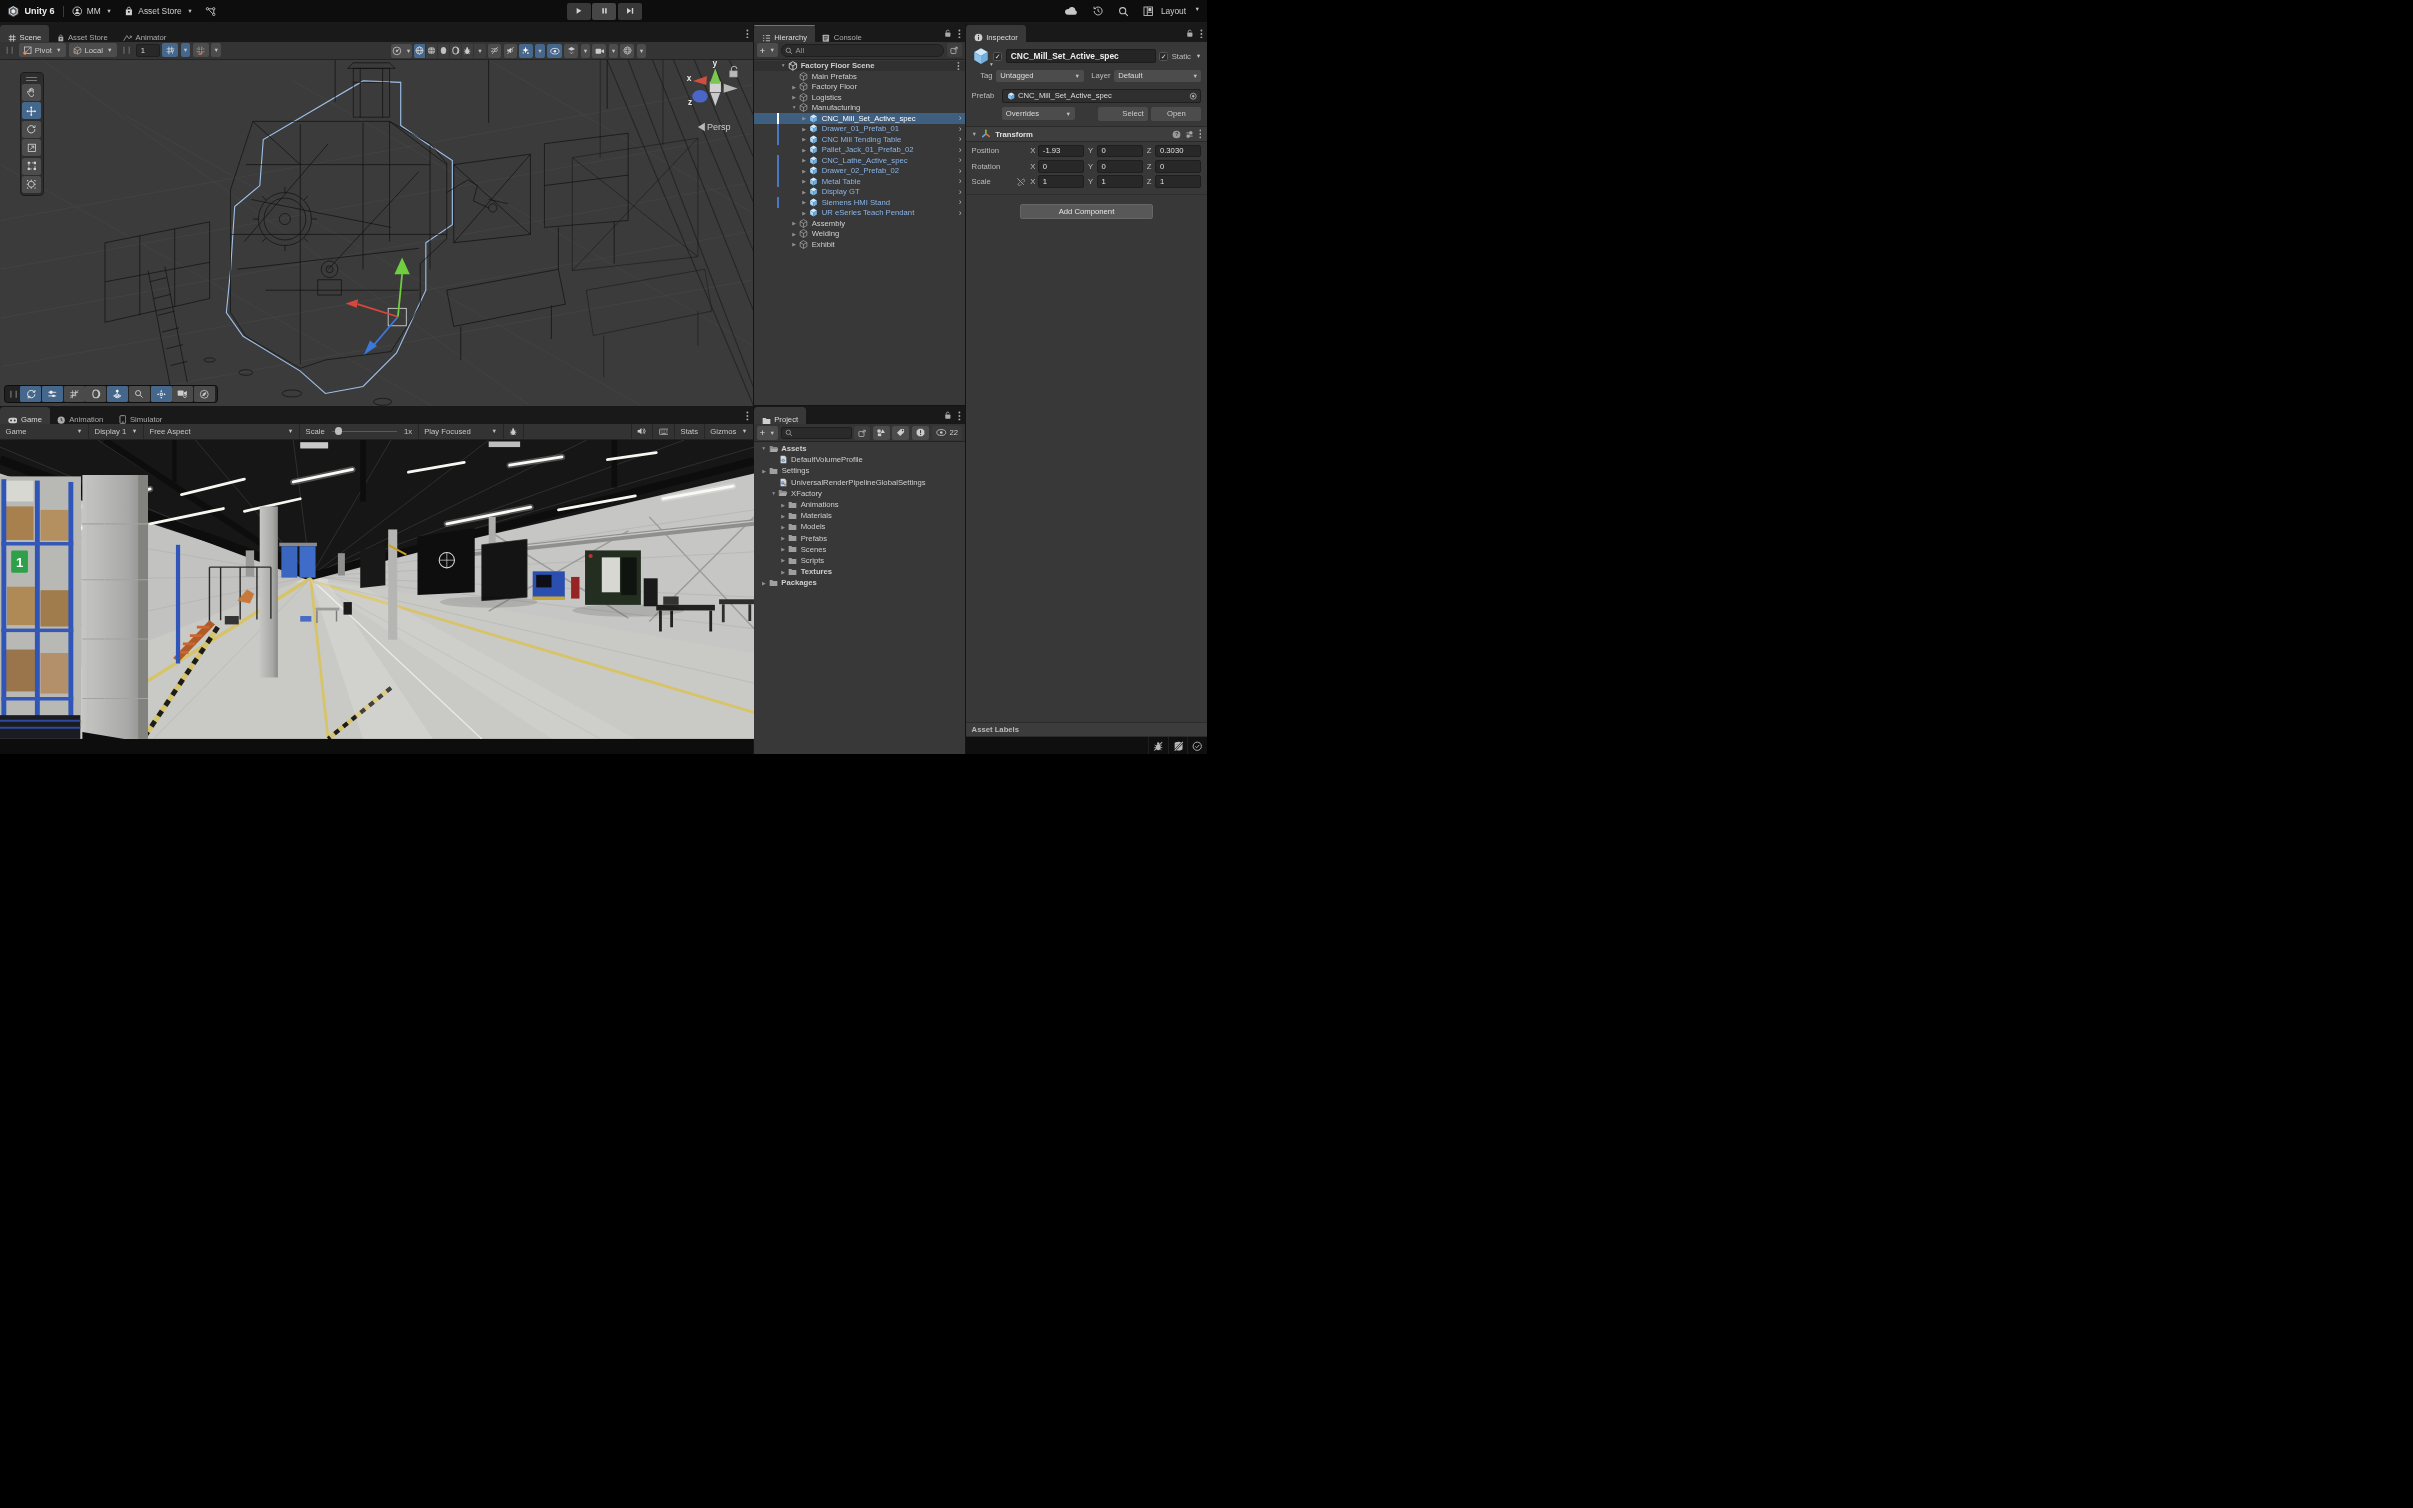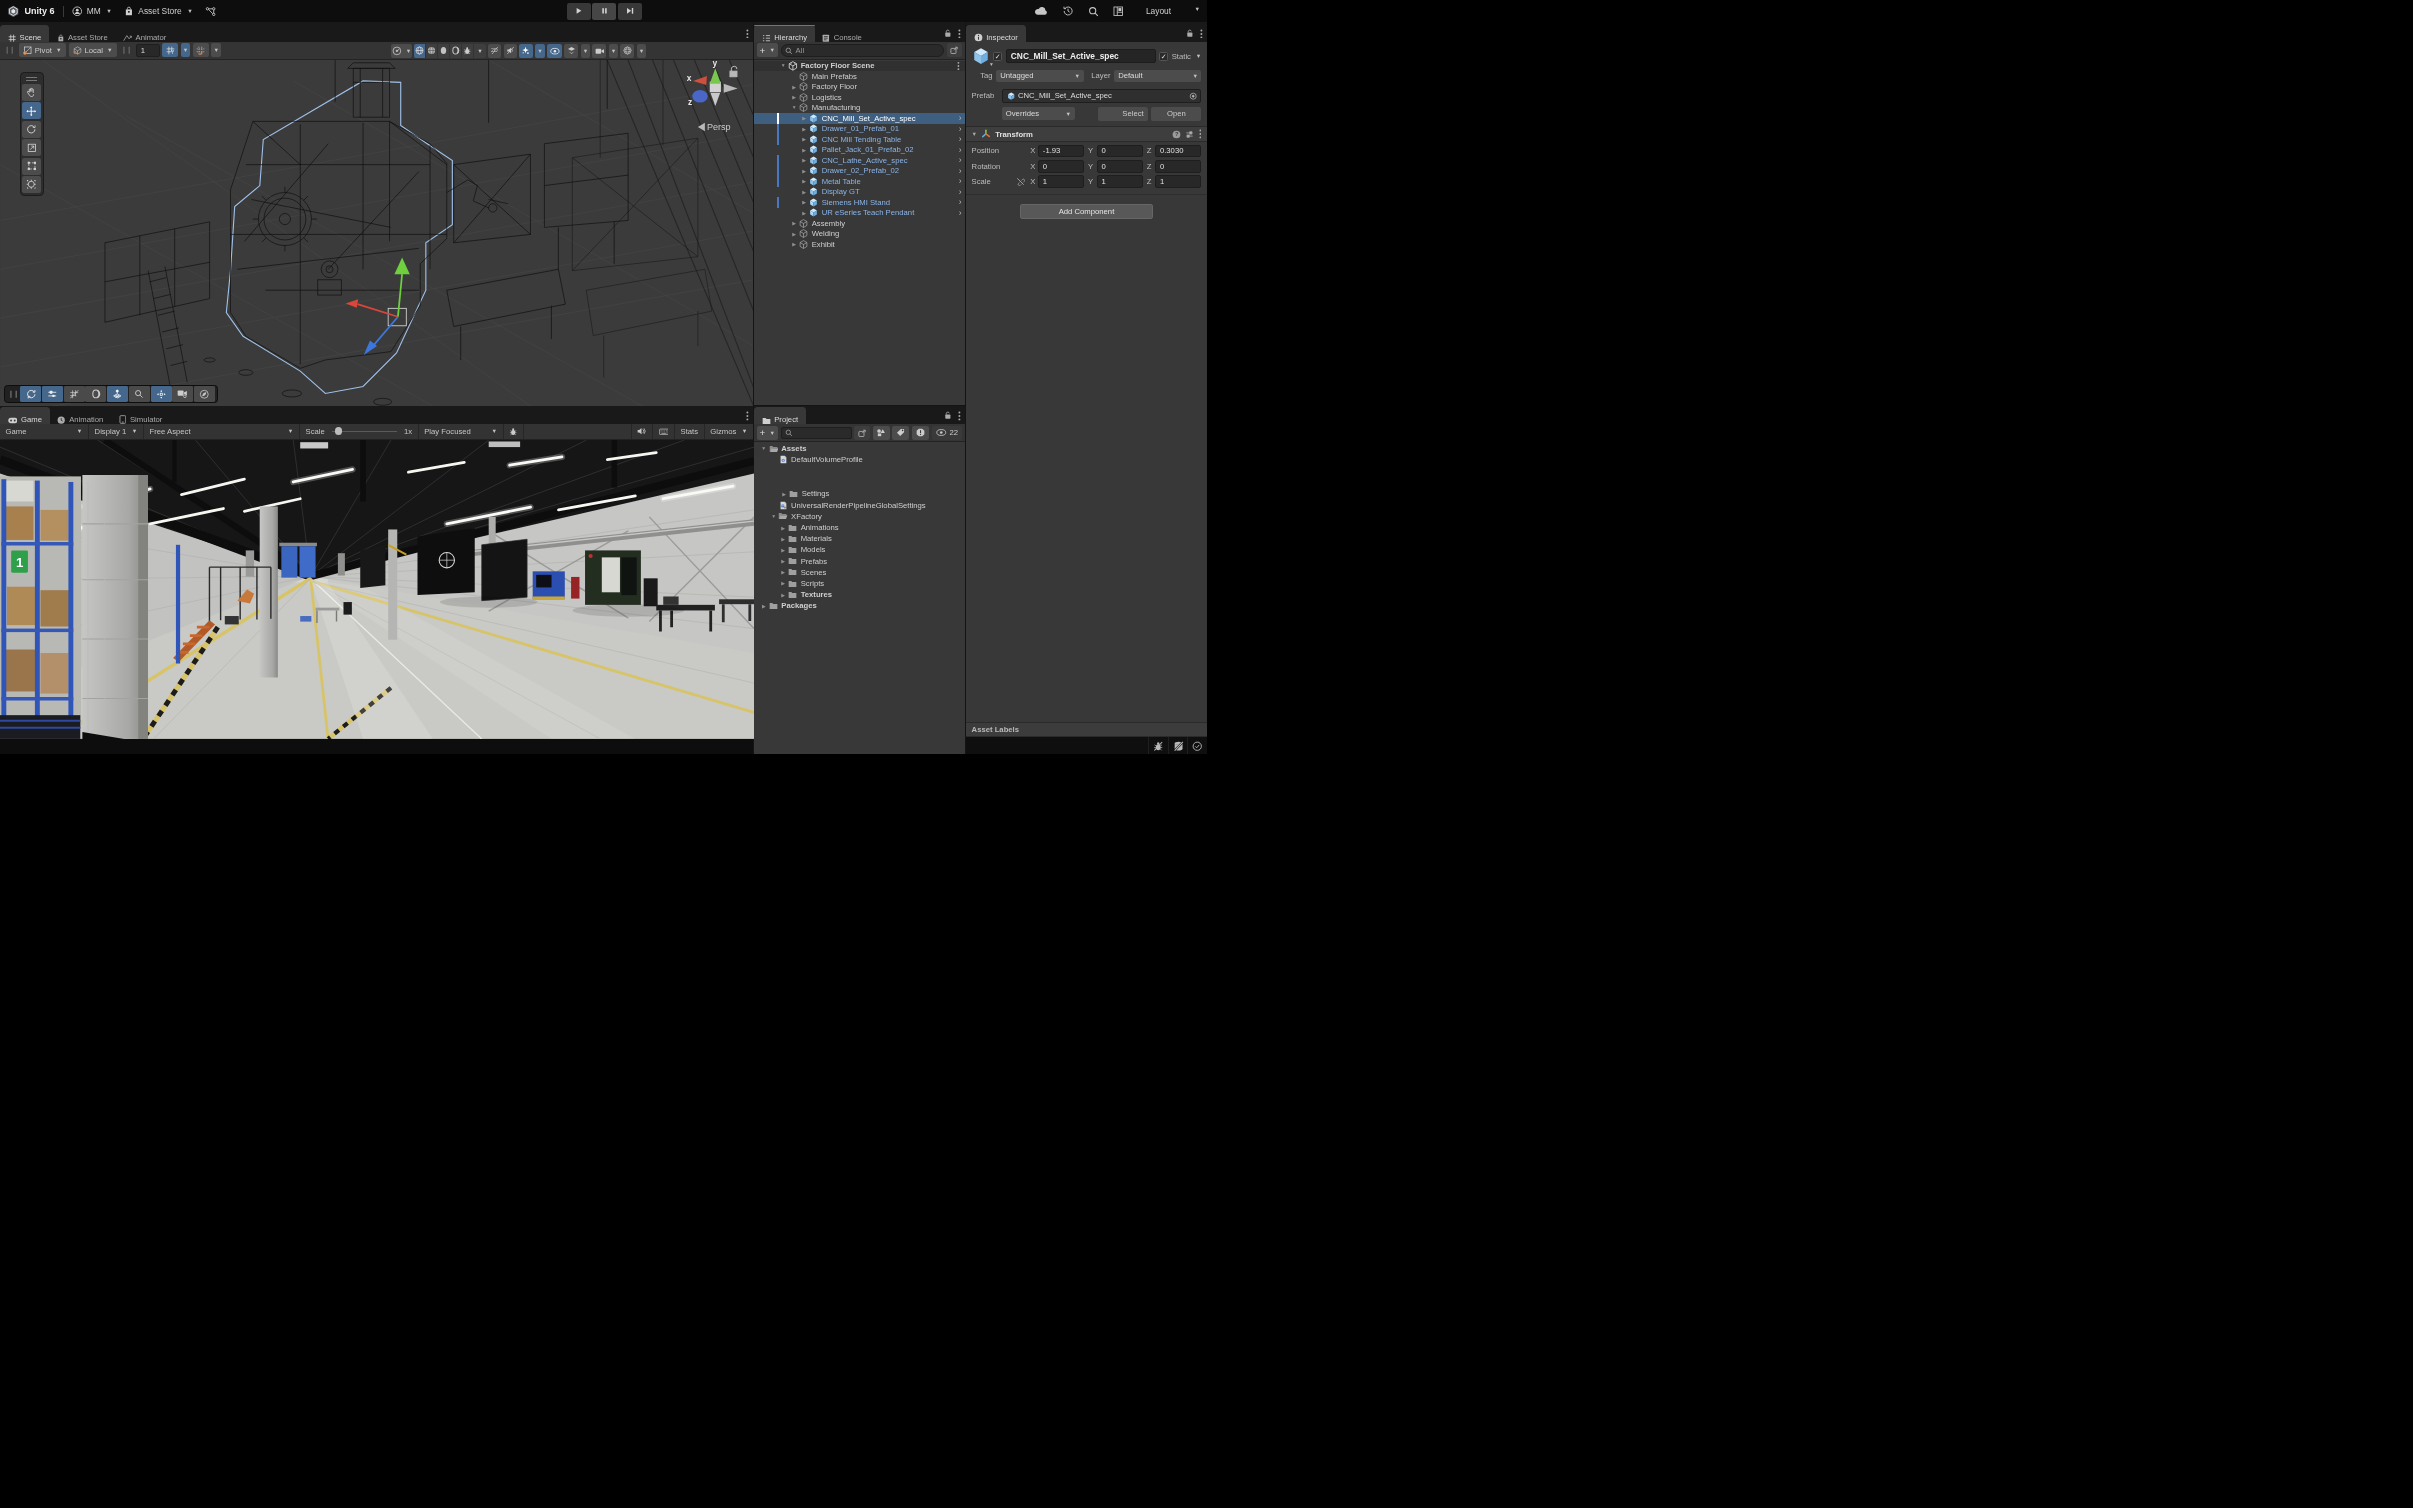--- a/index.html
+++ b/index.html
@@ -9,21 +9,21 @@
 svg{display:block}
 
 #topbar{height:22.3px;background:#0d0d0d;display:flex;align-items:center;padding:0 7px;position:relative}
 #topbar .brand{display:flex;align-items:center;gap:4.9px;font-weight:bold;color:#efefef;font-size:9px}
 #topbar .tdiv{width:0.7px;height:11.2px;background:#3a3a3a;margin:0 8.4px}
 .topitem{display:flex;align-items:center;gap:4.2px;color:#cfcfcf;font-size:8.4px;margin-right:12.6px}
 #play-controls{position:absolute;left:567px;top:2.8px;display:flex;gap:1.4px}
 #play-controls .pbtn{width:24px;height:17px;background:#383838;border-radius:2.1px;display:flex;align-items:center;justify-content:center}
 #play-controls .pbtn.mid{background:#464646}
 #topbar-right{position:absolute;right:7px;top:0;height:22.3px;display:flex;align-items:center;gap:14px}
-.layoutbtn{display:flex;align-items:flex-start;gap:22px;color:#cfcfcf;font-size:8.4px}
+.layoutbtn{display:flex;align-items:flex-start;gap:7px;color:#cfcfcf;font-size:8.4px}
 
 #workspace{display:flex;height:732px}
 #col-left{width:754px;display:flex;flex-direction:column;border-right:1.4px solid #141414}
 #col-mid{width:212px;display:flex;flex-direction:column;border-right:1.4px solid #141414}
 #col-right{flex:1;display:flex;flex-direction:column}
 
 .tabbar{height:19.6px;background:#191919;display:flex;align-items:flex-end;position:relative;flex:none}
 .tabbar.short{height:18px}
 .tab{height:17px;display:flex;align-items:flex-end;gap:3.5px;padding:0 7.7px;color:#ababab;border-radius:3.5px 3.5px 0 0;position:relative}
 .tab.active{background:#383838;color:#dcdcdc}
@@ -1197,21 +1197,21 @@
               <span class="ticon">
                 <svg width="8.4" height="9" viewBox="0 0 16 16">
                   <path d="M3 1h8l3 3v11H3z" fill="#d8d8d8"></path>
                   <path d="M11 1v3h3" fill="#b0b0b0"></path>
                   <circle cx="8" cy="9.5" r="3" fill="#4a7fd4"></circle>
                   <circle cx="8" cy="9.5" r="1.3" fill="#cde0f8"></circle>
                 </svg>
               </span>
               <span class="tlabel">DefaultVolumeProfile</span>
             </div>
-            <div class="trow" style="height: 11.2px; padding-left: 26px; margin-top: 23px;">
+            <div class="trow" style="height: 11.2px; padding-left: 6px;">
               <span class="exp">▶</span>
               <span class="ticon">
                 <svg width="9" height="7.7" viewBox="0 0 14 12">
                   <path d="M1 1.5h4.2l1.2 1.6h6.6V11H1z" fill="#9f9f9f"></path>
                 </svg>
               </span>
               <span class="tlabel">Settings</span>
             </div>
             <div class="trow" style="height: 11.2px; padding-left: 15.4px;">
               <span class="exp"></span>

